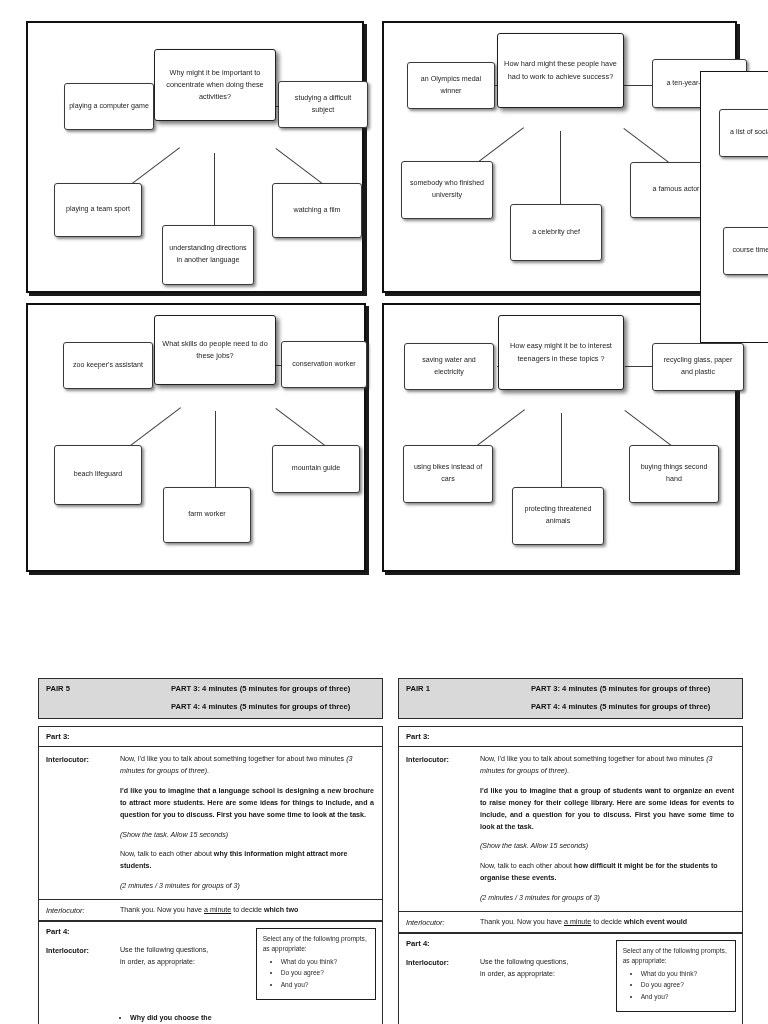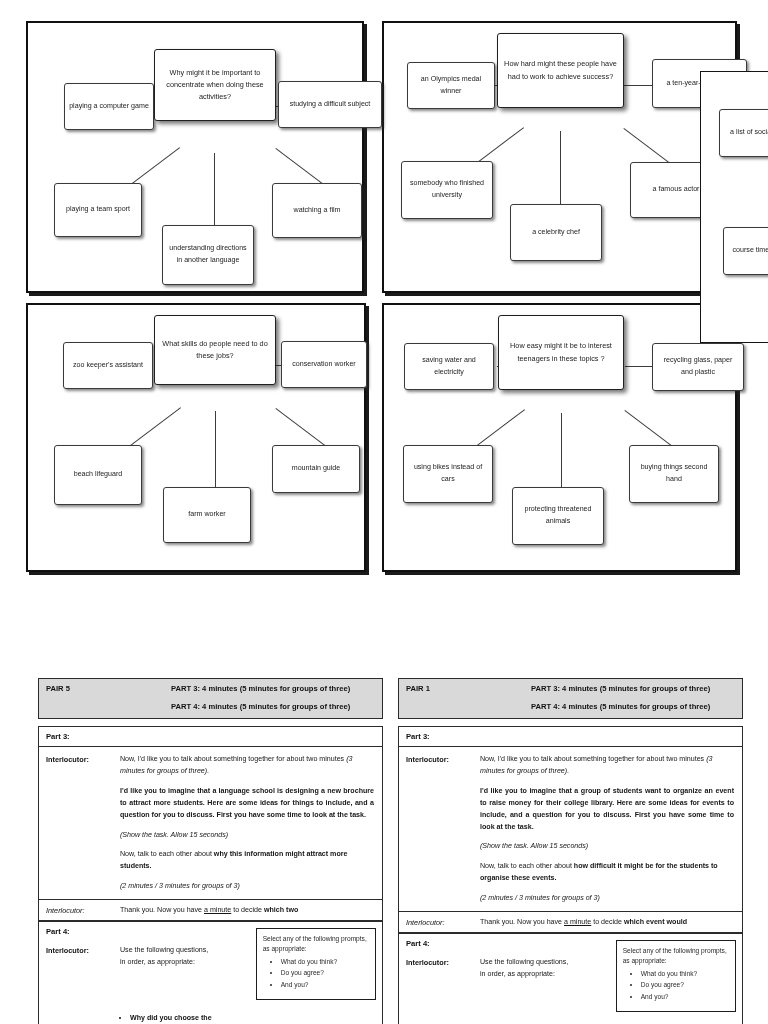--- a/index.html
+++ b/index.html
@@ -159,21 +159,21 @@
       <div class="edge" style="left:152px; top:125px; width:78px; transform:rotate(143deg);"></div>
       <div class="edge" style="left:187px; top:130px; width:80px; transform:rotate(90deg);"></div>
       <div class="edge" style="left:248px; top:125px; width:78px; transform:rotate(37deg);"></div>
 
       <div class="node" style="left:36px; top:60px; width:90px; height:47px;">
         <span>playing a computer game</span>
       </div>
       <div class="node center" style="left:126px; top:26px; width:122px; height:72px;">
         <span>Why might it be important to concentrate when doing these activities?</span>
       </div>
-      <div class="node" style="left:250px; top:58px; width:104px; height:47px;">
+      <div class="node" style="left:250px; top:58px; width:90px; height:47px;">
         <span>studying a difficult subject</span>
       </div>
       <div class="node" style="left:26px; top:160px; width:88px; height:54px;">
         <span>playing a team sport</span>
       </div>
       <div class="node" style="left:134px; top:202px; width:92px; height:60px;">
         <span>understanding directions in another language</span>
       </div>
       <div class="node" style="left:244px; top:160px; width:90px; height:55px;">
         <span>watching a film</span>

